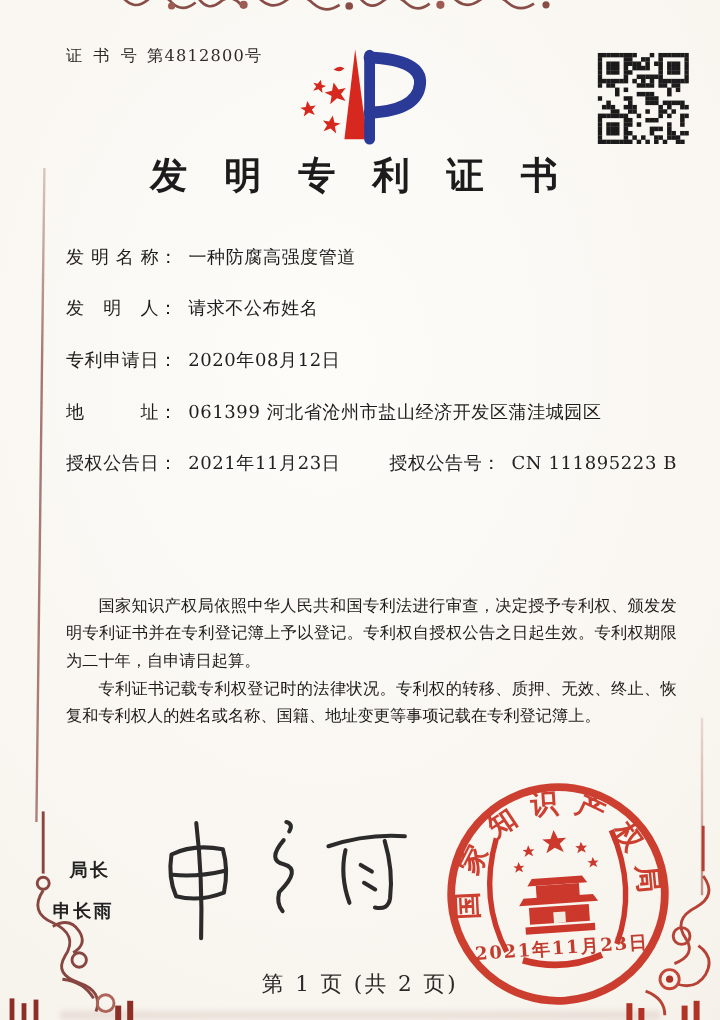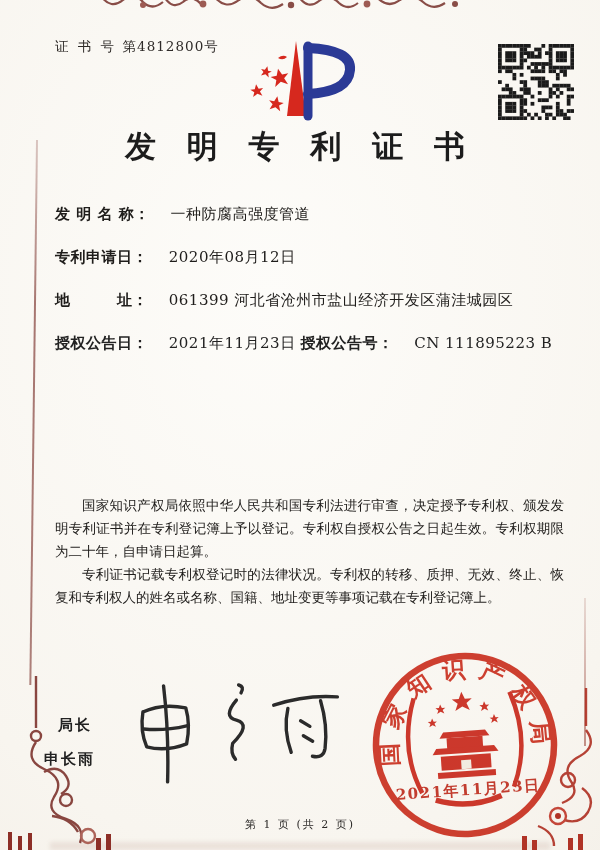--- a/index.html
+++ b/index.html
@@ -20,40 +20,40 @@
   .cert-no .num{margin-left:6px;letter-spacing:1px;}
   .logo{position:absolute;left:238px;top:34px;width:126px;height:88px;}
   .qr{position:absolute;left:498px;top:44px;width:76px;height:76px;}
   .title{
     position:absolute;left:0;top:126px;width:100%;text-align:center;
     font-size:31px;font-weight:700;letter-spacing:10px;color:#1c1c1c;white-space:nowrap;
   }
   
   .fields{position:absolute;left:55px;top:205px;right:34px;}
   .field-row{height:43px;font-size:15px;color:#1f1d1b;white-space:nowrap;}
-  .field-label{display:inline-block;min-width:92px;font-weight:700;letter-spacing:.5px;}
-  .field-value{margin-left:16px;letter-spacing:.5px;}
+  .field-label{display:inline-block;min-width:92px;font-weight:400;letter-spacing:.5px;}
+  .field-value{margin-left:4px;letter-spacing:.5px;}
   .grant-row{height:43px;font-size:15px;white-space:nowrap;}
-  .grant-row .second{}
+  .grant-row .second{margin-left:36px;}
   
   .body-text{
     position:absolute;left:55px;right:36px;top:494px;
     font-size:13.5px;line-height:23px;text-align:justify;color:#1e1c1a;
   }
   .body-text p{margin:0;text-indent:2em;}
   
   .sig-title{position:absolute;left:58px;top:716px;font-size:15px;font-weight:600;letter-spacing:2px;}
   .sig-name{position:absolute;left:44px;top:750px;font-size:15px;font-weight:600;letter-spacing:2px;}
   .autograph{position:absolute;left:125px;top:668px;width:230px;height:125px;transform:rotate(-3deg);}
   
   .seal{position:absolute;left:355px;top:635px;width:220px;height:215px;mix-blend-mode:multiply;opacity:.93;}
   
   .footer{
     position:absolute;left:0;bottom:18px;width:100%;text-align:center;
-    font-size:11px;letter-spacing:2px;color:#2b2927;
+    font-size:18px;letter-spacing:2px;color:#2b2927;
   }
   
   .top-band{position:absolute;left:95px;top:0;width:372px;height:18px;}
   .corner-bl{position:absolute;left:0;top:676px;width:125px;height:174px;}
   .corner-br{position:absolute;left:498px;top:688px;width:102px;height:162px;}
   .edge-line-left{
     position:absolute;left:36px;top:140px;width:1.6px;height:545px;
     background:linear-gradient(to bottom, rgba(122,48,42,.25), rgba(122,48,42,.65) 30%, rgba(122,48,42,.6));
     transform:rotate(.7deg);transform-origin:top center;
   }
@@ -334,20 +334,24 @@
     </svg>
 
   <div class="title">发 明 专 利 证 书</div>
 
   <div class="fields">
     <div class="field-row">
       <span class="field-label">发 明 名 称：</span>
       <span class="field-value">一种防腐高强度管道</span>
     </div>
     <div class="field-row">
+      <span class="field-label">发　明　人：</span>
+      <span class="field-value">请求不公布姓名</span>
+    </div>
+    <div class="field-row">
       <span class="field-label">专利申请日：</span>
       <span class="field-value">2020年08月12日</span>
     </div>
     <div class="field-row">
       <span class="field-label">地　　　址：</span>
       <span class="field-value">061399 河北省沧州市盐山经济开发区蒲洼城园区</span>
     </div>
     <div class="grant-row">
       <span class="field-label">授权公告日：</span>
       <span class="field-value">2021年11月23日</span>

